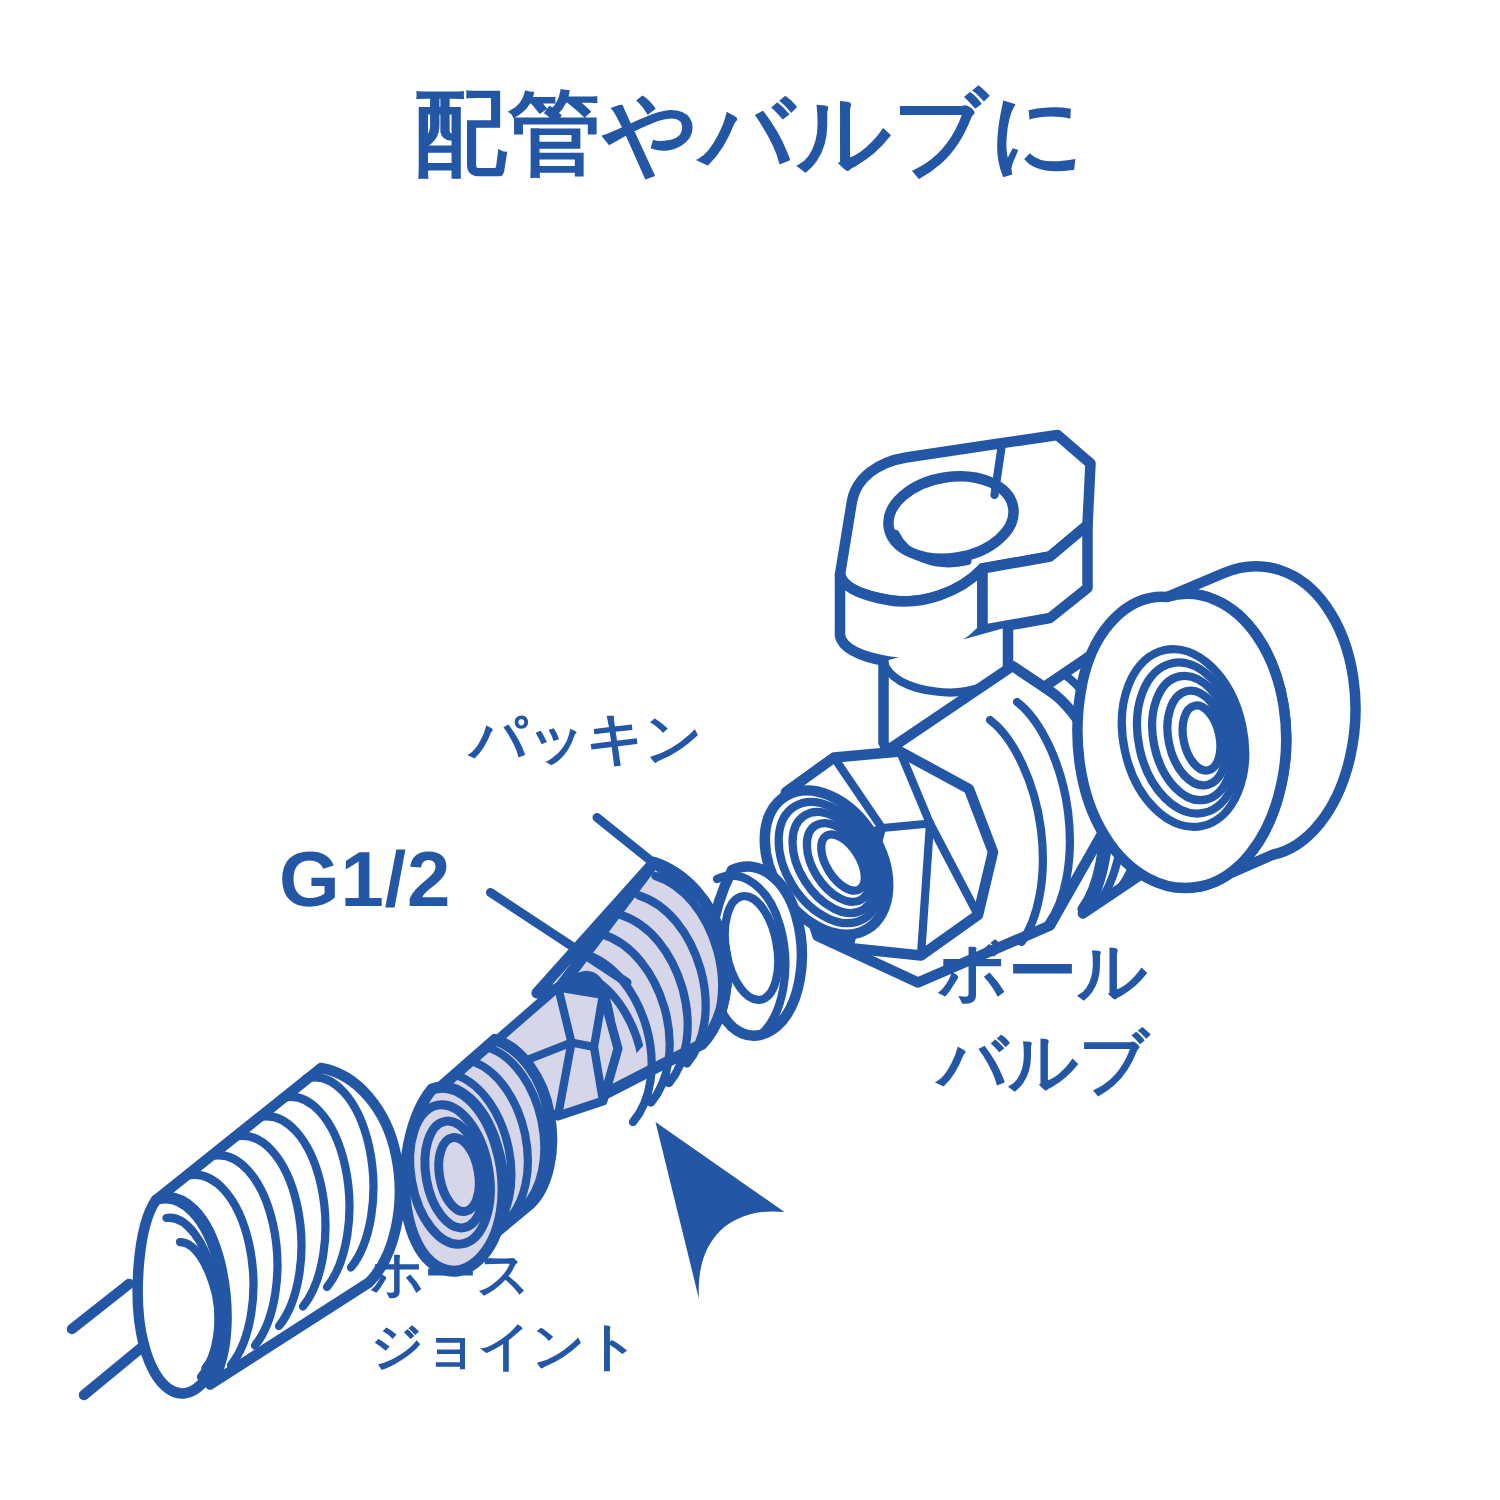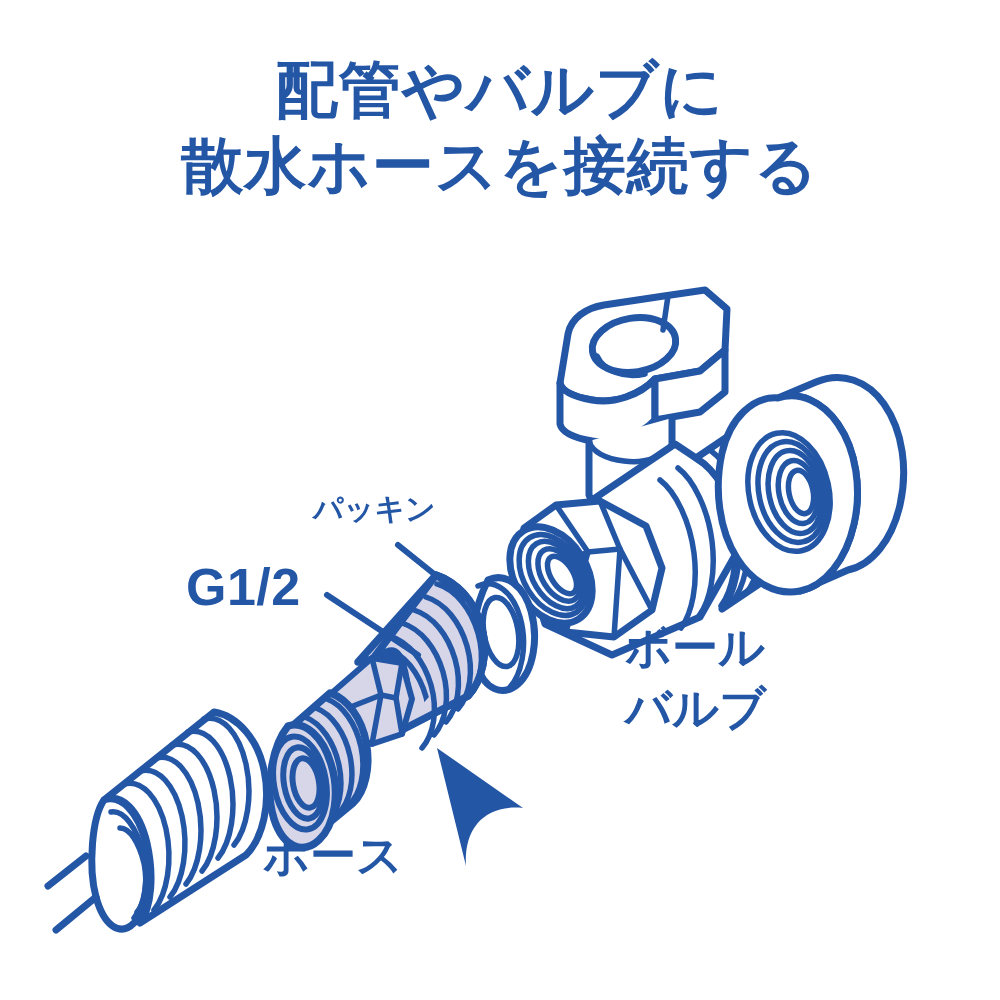--- a/index.html
+++ b/index.html
@@ -62,50 +62,49 @@
     font-weight: 700;
     line-height: 1.12;
     white-space: nowrap;
     user-select: none;
   }
   .callout .cl {
     display: block;
   }
   .callout-packing {
     left: 313px;
-    top: 492px;
-    font-size: 30px;
+    top: 472px;
+    font-size: 38px;
   }
   .callout-g12 {
     left: 186px;
     top: 558px;
     font-size: 52px;
     letter-spacing: 0.5px;
   }
   .callout-ballvalve {
     left: 625px;
     top: 622px;
     font-size: 46px;
   }
   .callout-ballvalve .cl + .cl { margin-top: 9px; text-align: center; }
   .callout-hosejoint {
-    left: 263px;
+    left: 247px;
     top: 830px;
-    font-size: 46px;
+    font-size: 35px;
   }
   .callout-hosejoint .cl + .cl { margin-top: 9px; }
 </style>
 </head>
 <body>
 
 <div id="page">
 
   <div class="title-block">
     <span class="title-line">配管やバルブに</span>
-    <span class="title-line">散水ホースを接続する</span>
   </div>
 
   <div class="diagram-wrap">
     <svg class="diagram" viewBox="0 0 1000 1000" xmlns="http://www.w3.org/2000/svg">
       <defs>
         <style>
           .ln   { fill:none; stroke:#2456a6; stroke-width:7; stroke-linecap:round; stroke-linejoin:round; }
           .lnT  { fill:none; stroke:#2456a6; stroke-width:5.5; stroke-linecap:round; stroke-linejoin:round; }
           .lnF  { fill:#ffffff; stroke:#2456a6; stroke-width:7; stroke-linejoin:round; stroke-linecap:round; }
           .lnP  { fill:#d6d6e8; stroke:#2456a6; stroke-width:7.5; stroke-linejoin:round; stroke-linecap:round; }
@@ -398,15 +397,16 @@
     <span class="cl">G1/2</span>
   </div>
 
   <div class="callout callout-ballvalve">
     <span class="cl">ボール</span>
     <span class="cl">バルブ</span>
   </div>
 
   <div class="callout callout-hosejoint">
     <span class="cl">ホース</span>
+    <span class="cl">ジョイント</span>
   </div>
 
 </div>
 
 </body></html>

